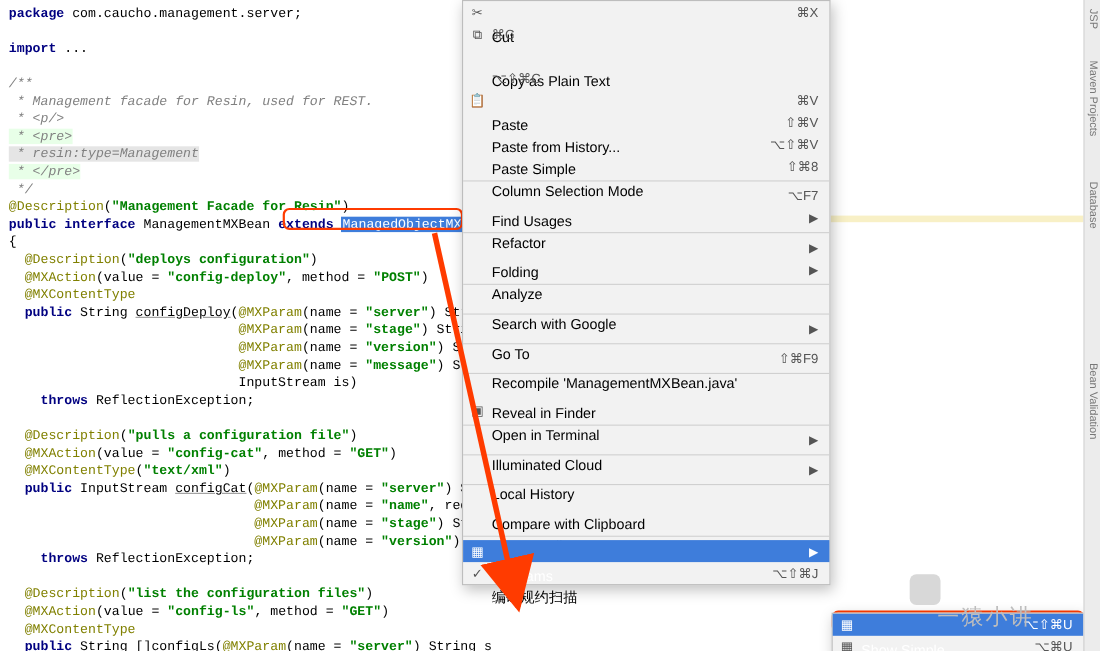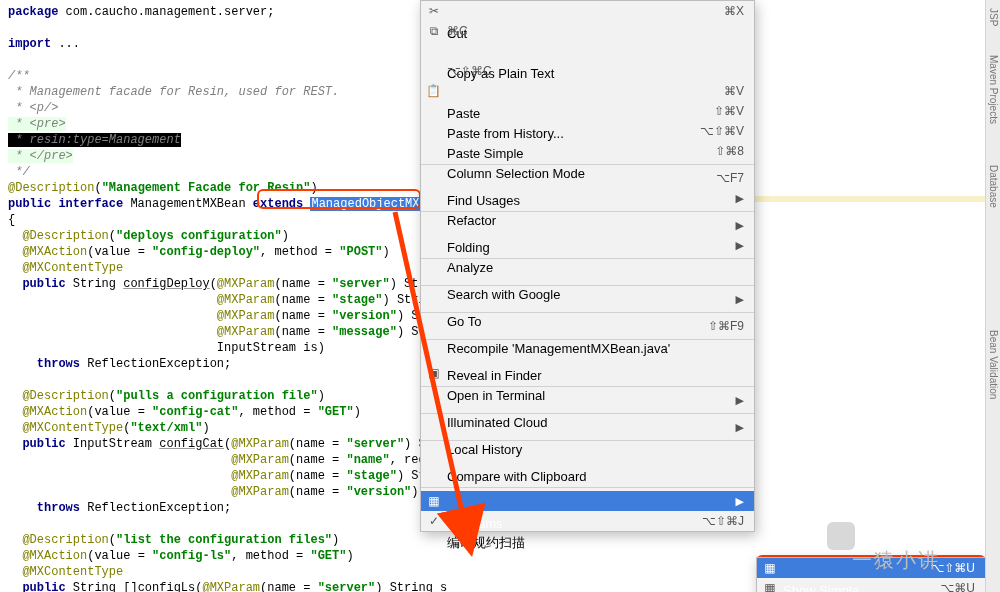--- a/index.html
+++ b/index.html
@@ -35,21 +35,21 @@
 <div class="warn-stripe"></div>
 
 <div class="editor"><span class="kw">package</span><span> com.caucho.management.server;</span>
 
 <span class="kw">import</span><span> ...</span>
 
 <span class="cmt">/**</span>
 <span class="cmt"> * Management facade for Resin, used for REST.</span>
 <span class="cmt"> * &lt;p/&gt;</span>
 <span class="cmt" style="background:#e8ffe8"> * &lt;pre&gt;</span>
-<span class="cmt" style="background:#000000"> * resin:type=Management</span>
+<span class="cmt" style="background:#e5e5e5"> * resin:type=Management</span>
 <span class="cmt" style="background:#e8ffe8"> * &lt;/pre&gt;</span>
 <span class="cmt"> */</span>
 <span class="anno">@Description</span><span>(</span><span class="str">"Management Facade for Resin"</span><span>)</span>
 <span class="kw">public interface</span><span> ManagementMXBean </span><span class="kw">extends</span><span> </span><span class="sel">ManagedObjectMXBean</span>
 <span>{</span>
 <span class="anno">  @Description</span><span>(</span><span class="str">"deploys configuration"</span><span>)</span>
 <span class="anno">  @MXAction</span><span>(value = </span><span class="str">"config-deploy"</span><span>, method = </span><span class="str">"POST"</span><span>)</span>
 <span class="anno">  @MXContentType</span>
 <span class="kw">  public</span><span> String </span><span class="under">configDeploy</span><span>(</span><span class="anno">@MXParam</span><span>(name = </span><span class="str">"server"</span><span>) String</span>
 <span class="anno">                             @MXParam</span><span>(name = </span><span class="str">"stage"</span><span>) String</span>

